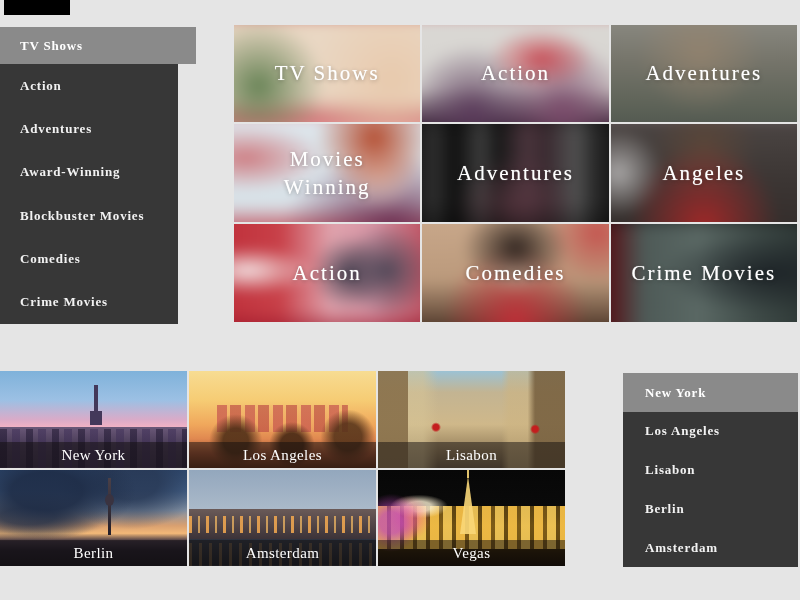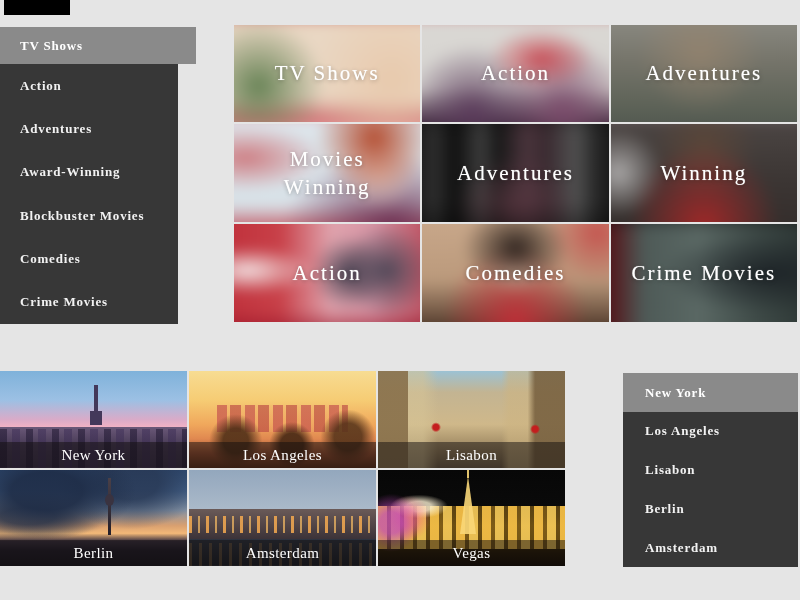--- a/index.html
+++ b/index.html
@@ -176,21 +176,21 @@
       <div class="mlabel narrow">
           <span>Movies Winning</span>
         </div>
     </div>
     <div class="mtile">
       <div class="blurbg bg-blockbuster"></div>
       <div class="mlabel">Adventures</div>
     </div>
     <div class="mtile">
       <div class="blurbg bg-children"></div>
-      <div class="mlabel">Winning</div>
+      <div class="mlabel">Angeles</div>
     </div>
     <div class="mtile">
       <div class="blurbg bg-family"></div>
       <div class="mlabel">Action</div>
     </div>
     <div class="mtile">
       <div class="blurbg bg-comedies"></div>
       <div class="mlabel">Comedies</div>
     </div>
     <div class="mtile">

